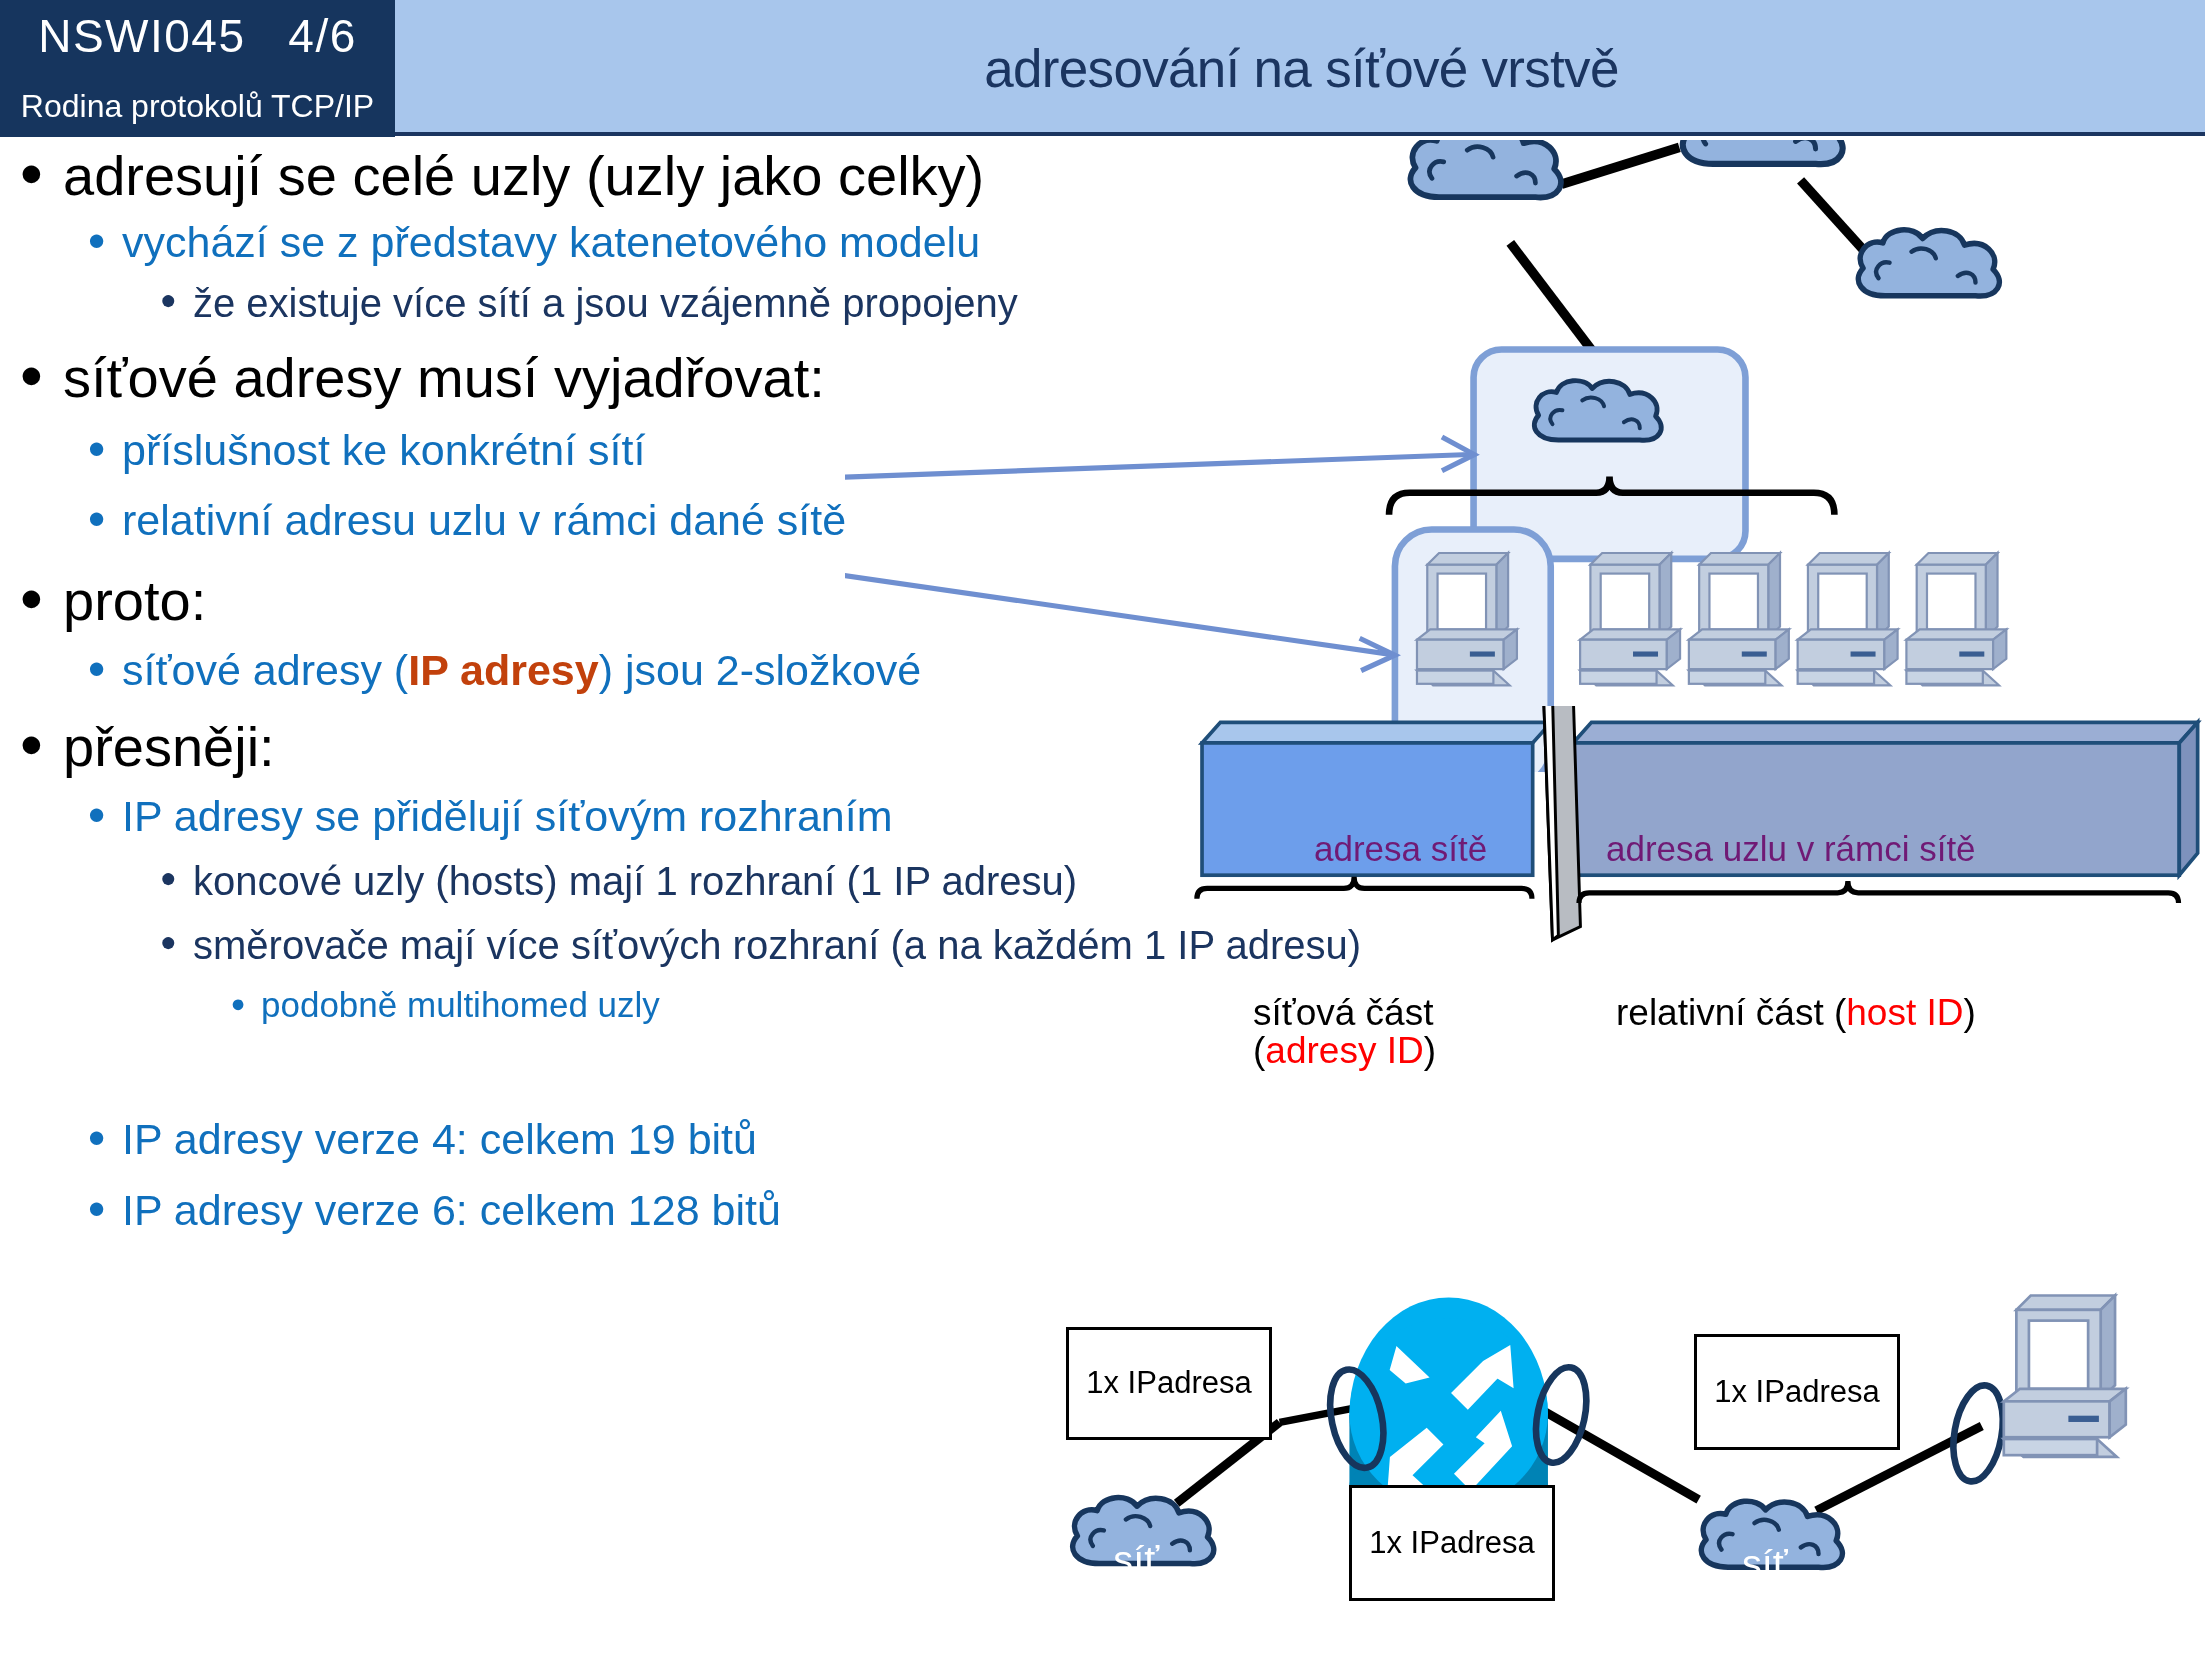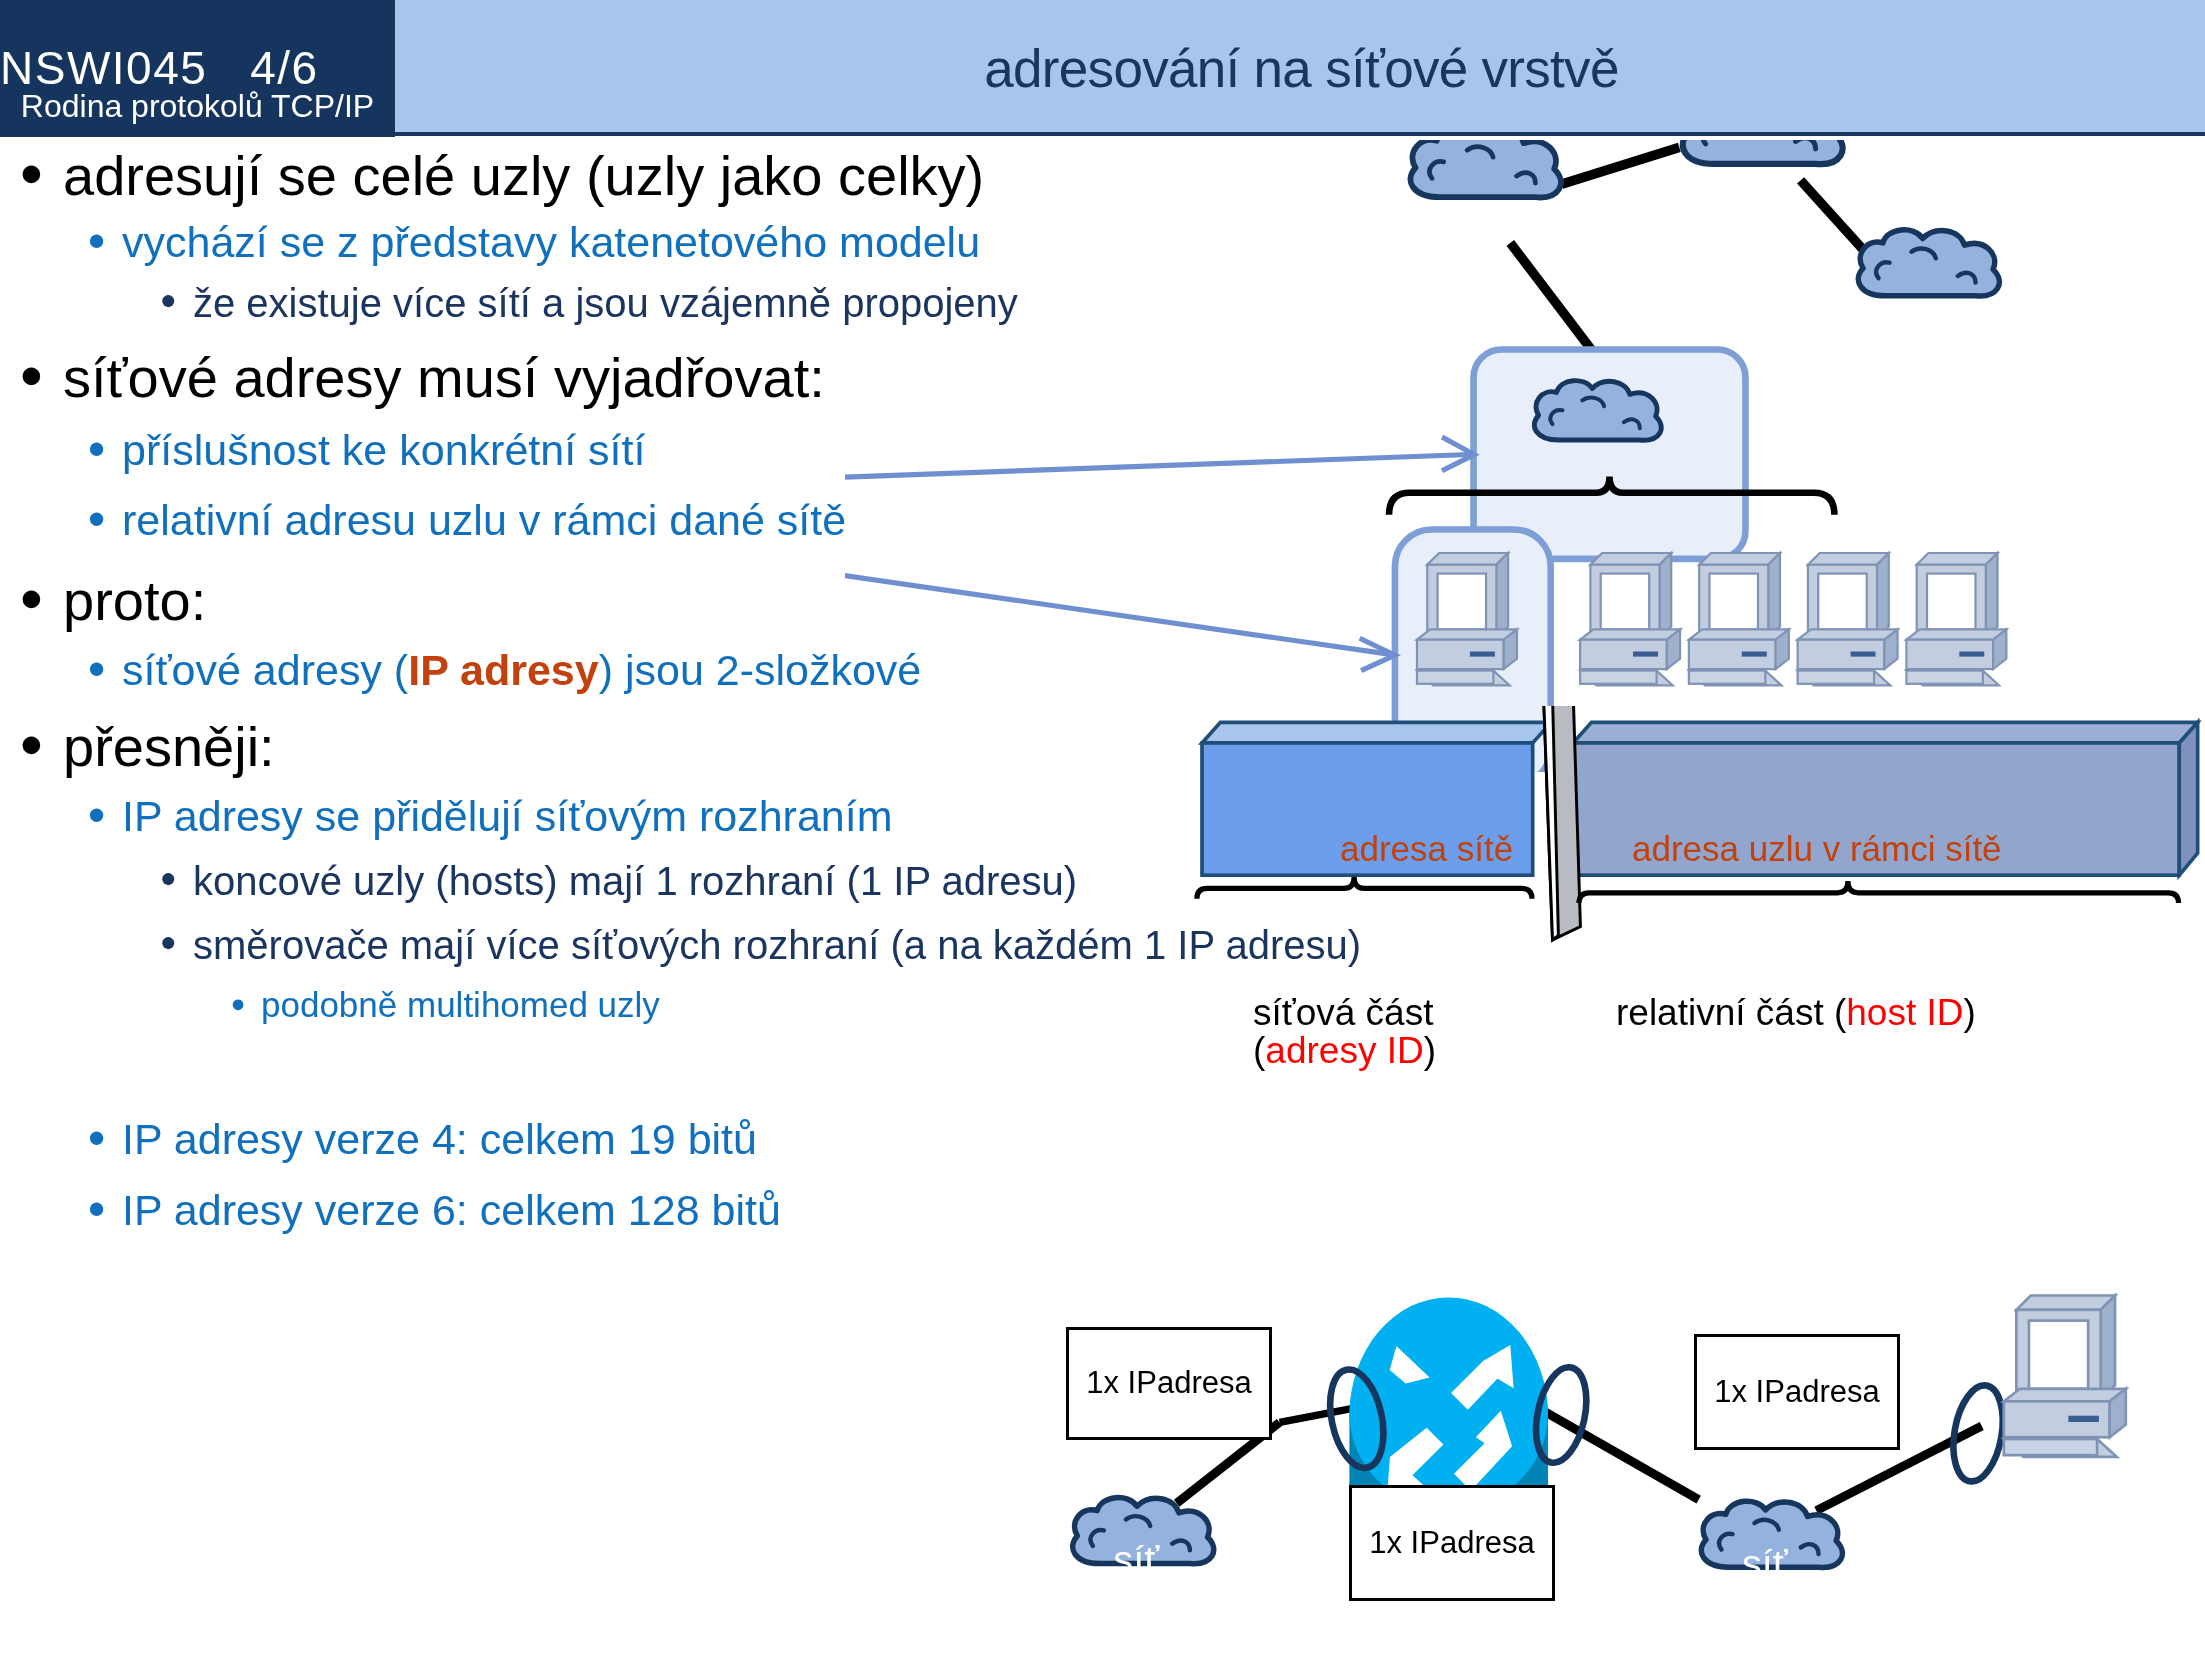--- a/index.html
+++ b/index.html
@@ -8,22 +8,22 @@
     background:#ffffff;
     font-family:"Liberation Sans", sans-serif;
     overflow:hidden;
     position:relative;
   }
   
   #header{position:absolute;left:0;top:0;width:2205px;height:137px;}
   #header-band{position:absolute;left:0;top:0;width:2205px;height:132px;background:#A8C6EC;}
   #header-rule{position:absolute;left:0;top:132px;width:2205px;height:4.4px;background:#1B3560;}
   #course-box{position:absolute;left:0;top:0;width:395px;height:137px;background:#16355E;}
-  #course-code{position:absolute;left:0;top:8.8px;width:395px;color:#fff;
-     font-size:46px;letter-spacing:1.5px;white-space:pre;margin-top:32px;}
+  #course-code{position:absolute;left:0;top:8.8px;width:395px;text-align:center;color:#fff;
+     font-size:46px;letter-spacing:1.5px;white-space:pre;}
   #course-name{position:absolute;left:0;top:88px;width:395px;text-align:center;color:#fff;font-size:32px;}
   #slide-title{position:absolute;left:412px;top:4.4px;width:1779px;height:128px;
      display:flex;align-items:center;justify-content:center;color:#1B3560;
      font-size:53px;font-weight:400;letter-spacing:-0.7px;}
 
   
   #bullets{position:absolute;left:0;top:137px;width:1279px;}
   .row{display:flex;align-items:flex-start;}
   .bul{flex:none;text-align:center;}
   .txt{flex:1;}
@@ -37,21 +37,21 @@
   .l4 .bul{width:46px;font-size:25px;line-height:1.3;}
   .ipred{color:#c2410c;font-weight:bold;}
 
   
   .gfx{position:absolute;}
   .cap{position:absolute;font-size:37px;color:#000;line-height:1.04;white-space:nowrap;}
   .red{color:#FF0000;}
   .boxlabel{position:absolute;border:3.7px solid #000;background:#fff;
      display:flex;flex-direction:row;align-items:center;justify-content:center;
      font-size:31px;color:#000;line-height:1.12;text-align:center;}
-  .barlabel{position:absolute;font-size:35px;color:#c2410c;white-space:nowrap;margin-left:26px;}
+  .barlabel{position:absolute;font-size:35px;color:#701a75;white-space:nowrap;}
 </style>
 </head>
 <body>
 
 <div id="header">
   <div id="header-band"></div>
   <div id="header-rule"></div>
   <div id="course-box">
     <div id="course-code">NSWI045   4/6</div>
     <div id="course-name">Rodina protokolů TCP/IP</div>

